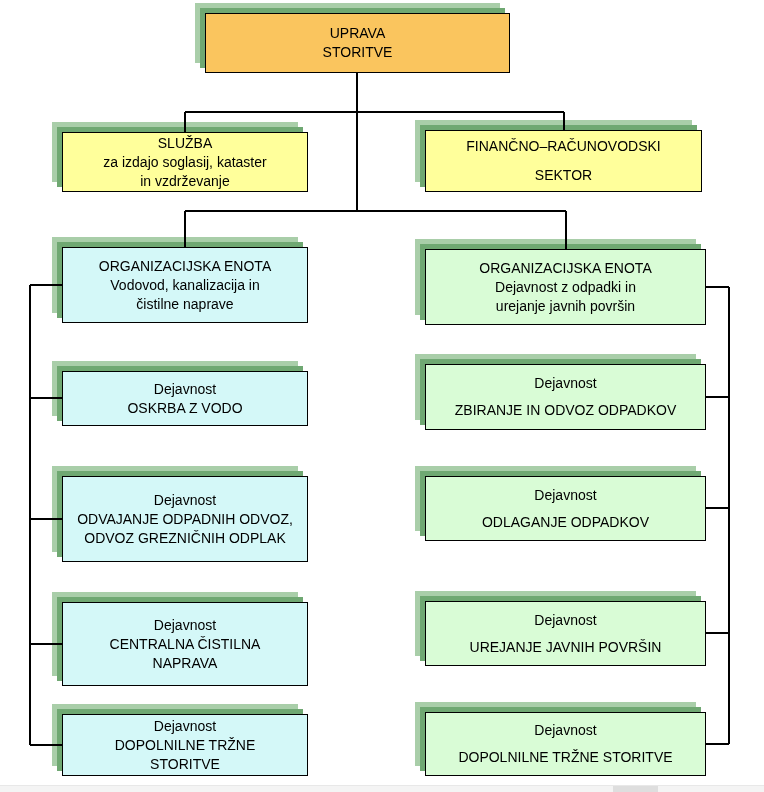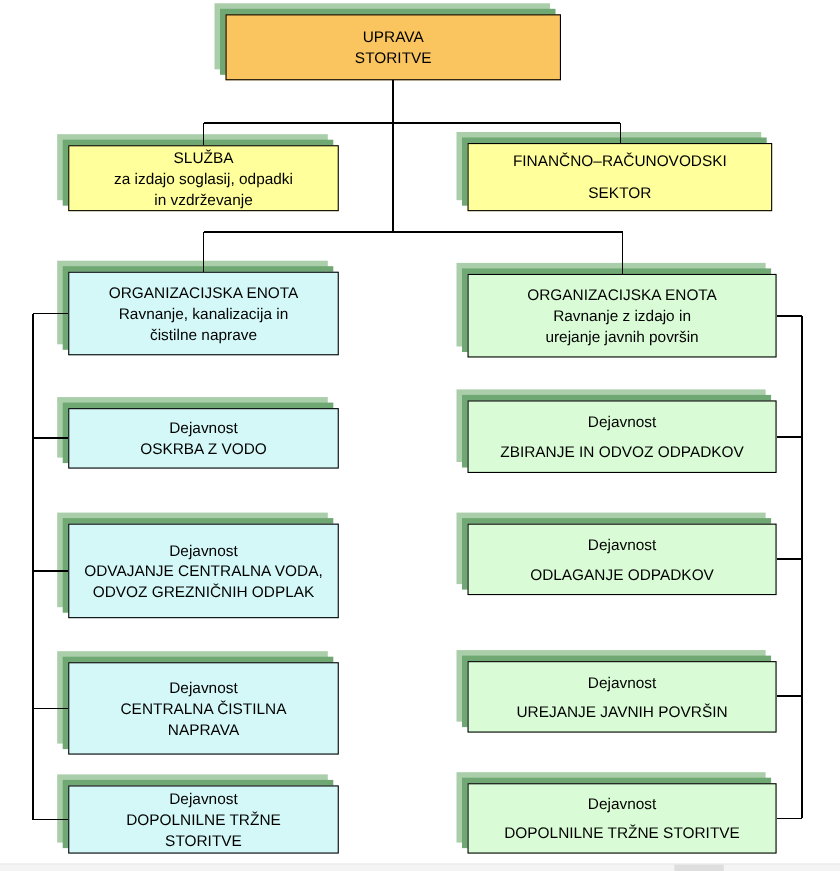--- a/index.html
+++ b/index.html
@@ -87,49 +87,49 @@
     <line x1="706" y1="744" x2="729" y2="744"></line>
   </svg>
 
   <div class="node fill-uprava lh-t" style="left:205px; top:13px; width:305px; height:60px;">
     <div class="line">UPRAVA</div>
     <div class="line">STORITVE</div>
   </div>
 
   <div class="node fill-sector lh-t" style="left:62px; top:132px; width:246px; height:60px;">
     <div class="line">SLUŽBA</div>
-    <div class="line">za izdajo soglasij, odpadki</div>
+    <div class="line">za izdajo soglasij, kataster</div>
     <div class="line">in vzdrževanje</div>
   </div>
 
   <div class="node fill-sector lh-x" style="left:425px; top:130px; width:277px; height:62px;">
     <div class="line">FINANČNO–RAČUNOVODSKI</div>
     <div class="line">SEKTOR</div>
   </div>
 
   <div class="node fill-water lh-t" style="left:62px; top:247px; width:246px; height:76px;">
     <div class="line">ORGANIZACIJSKA ENOTA</div>
-    <div class="line">Ravnanje, kanalizacija in</div>
+    <div class="line">Vodovod, kanalizacija in</div>
     <div class="line">čistilne naprave</div>
   </div>
 
   <div class="node fill-waste lh-t" style="left:425px; top:249px; width:281px; height:76px;">
     <div class="line">ORGANIZACIJSKA ENOTA</div>
-    <div class="line">Ravnanje z izdajo in</div>
+    <div class="line">Dejavnost z odpadki in</div>
     <div class="line">urejanje javnih površin</div>
   </div>
 
   <div class="node fill-water lh-t" style="left:62px; top:371px; width:246px; height:55px;">
     <div class="line">Dejavnost</div>
     <div class="line">OSKRBA Z VODO</div>
   </div>
 
   <div class="node fill-water lh-t" style="left:62px; top:476px; width:246px; height:86px;">
     <div class="line">Dejavnost</div>
-    <div class="line">ODVAJANJE CENTRALNA VODA,</div>
+    <div class="line">ODVAJANJE ODPADNIH ODVOZ,</div>
     <div class="line">ODVOZ GREZNIČNIH ODPLAK</div>
   </div>
 
   <div class="node fill-water lh-t" style="left:62px; top:602px; width:246px; height:84px;">
     <div class="line">Dejavnost</div>
     <div class="line">CENTRALNA ČISTILNA</div>
     <div class="line">NAPRAVA</div>
   </div>
 
   <div class="node fill-water lh-t" style="left:62px; top:714px; width:246px; height:62px;">

